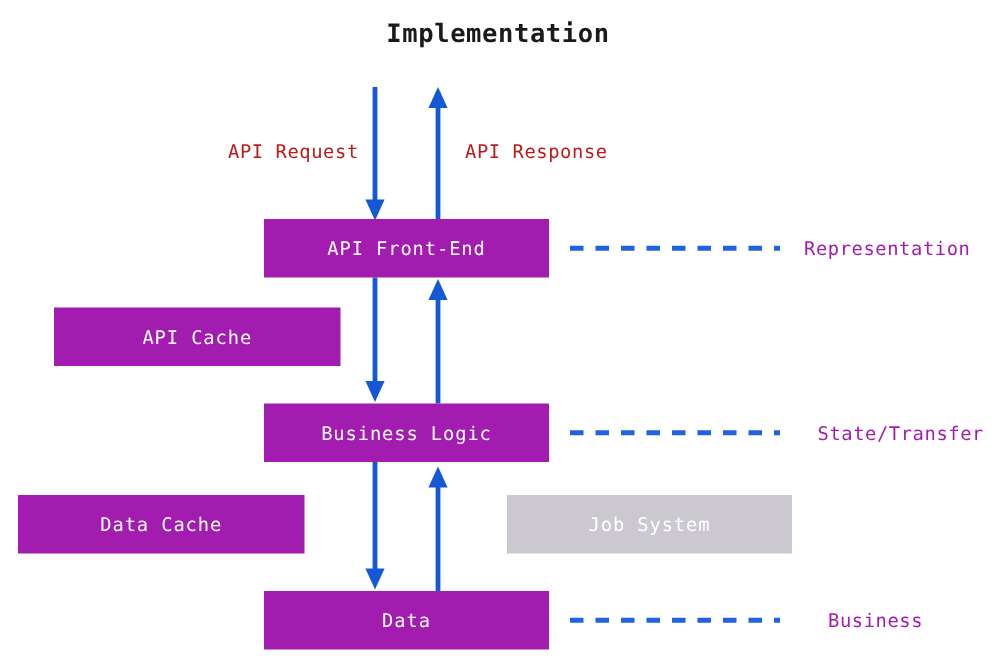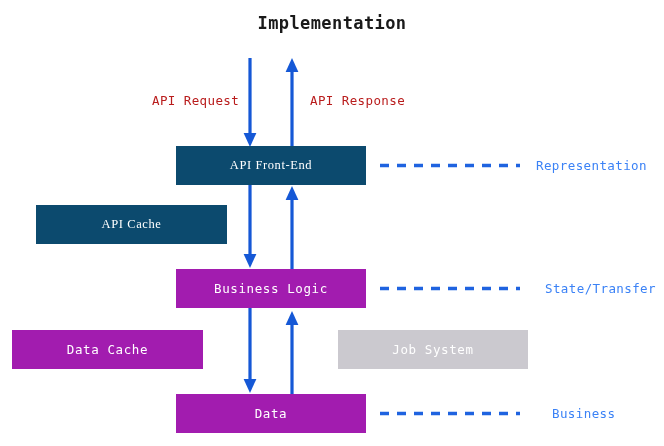--- a/index.html
+++ b/index.html
@@ -41,21 +41,21 @@
     align-items: center;
     justify-content: center;
     font-family: "DejaVu Sans Mono", "Liberation Mono", monospace;
     font-size: 12.5px;
     color: #ffffff;
     letter-spacing: 0.6px;
     box-sizing: border-box;
     white-space: nowrap;
   }
 
-  .node-cyan   { background: #0c4a6e; font-family: Liberation Serif, serif; }
+  .node-cyan   { background: #a21caf; }
   .node-peach  { background: #a21caf; }
   .node-gray   { background: #cbc9cf; }
 
   
   .col-main  { left: 176px; width: 190px; height: 39px; }
   .col-left  { left: 12px;  width: 191px; height: 39px; }
   .col-right { left: 338px; width: 190px; height: 39px; }
 
   .row-frontend { top: 146px; }
   .row-apicache { top: 205px; margin-left: 24px; }
@@ -74,21 +74,21 @@
     white-space: nowrap;
   }
   .edge-label-request  { left: 152px; top: 93px; }
   .edge-label-response { left: 310px; top: 93px; }
 
   
   .side-label {
     position: absolute;
     font-family: "DejaVu Sans Mono", "Liberation Mono", monospace;
     font-size: 12.5px;
-    color: #3b82f6;
+    color: #a21caf;
     letter-spacing: 0.4px;
     white-space: nowrap;
   }
   .side-label-representation { left: 536px; top: 158px; }
   .side-label-state          { left: 545px; top: 281px; }
   .side-label-resource       { left: 552px; top: 406px; }
 
   svg.overlay {
     position: absolute;
     left: 0; top: 0;

